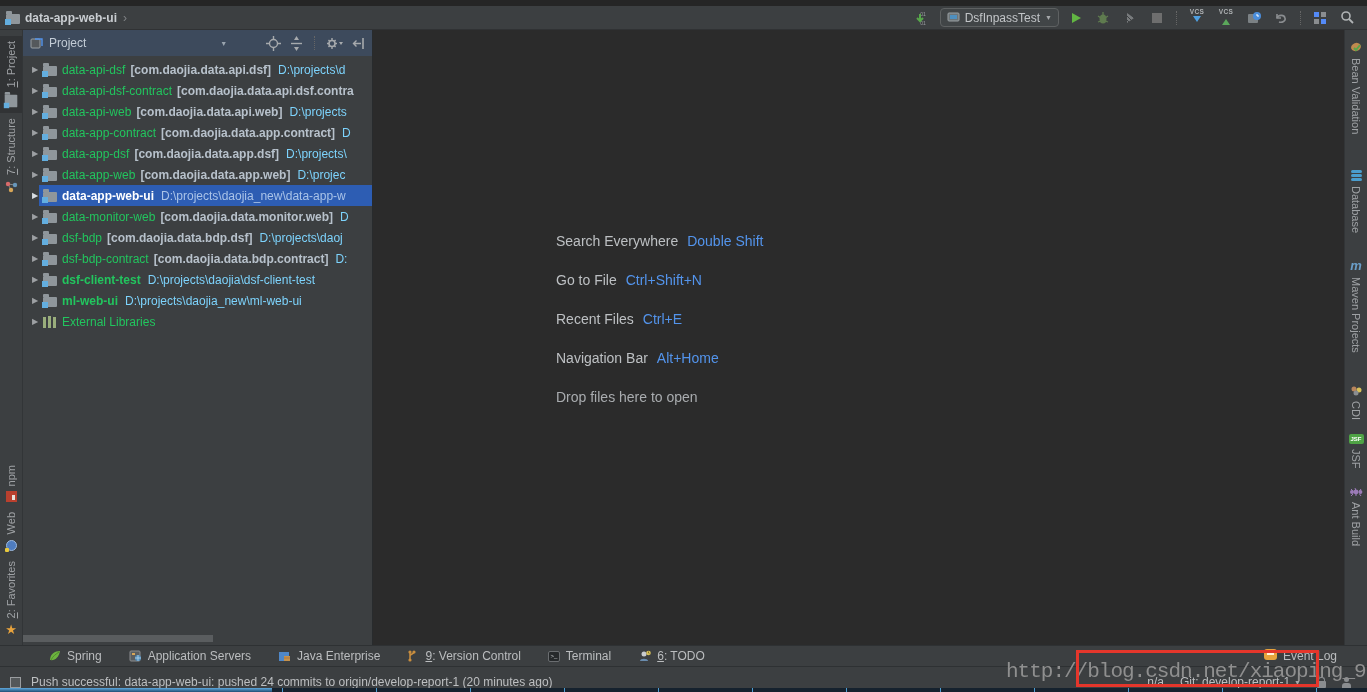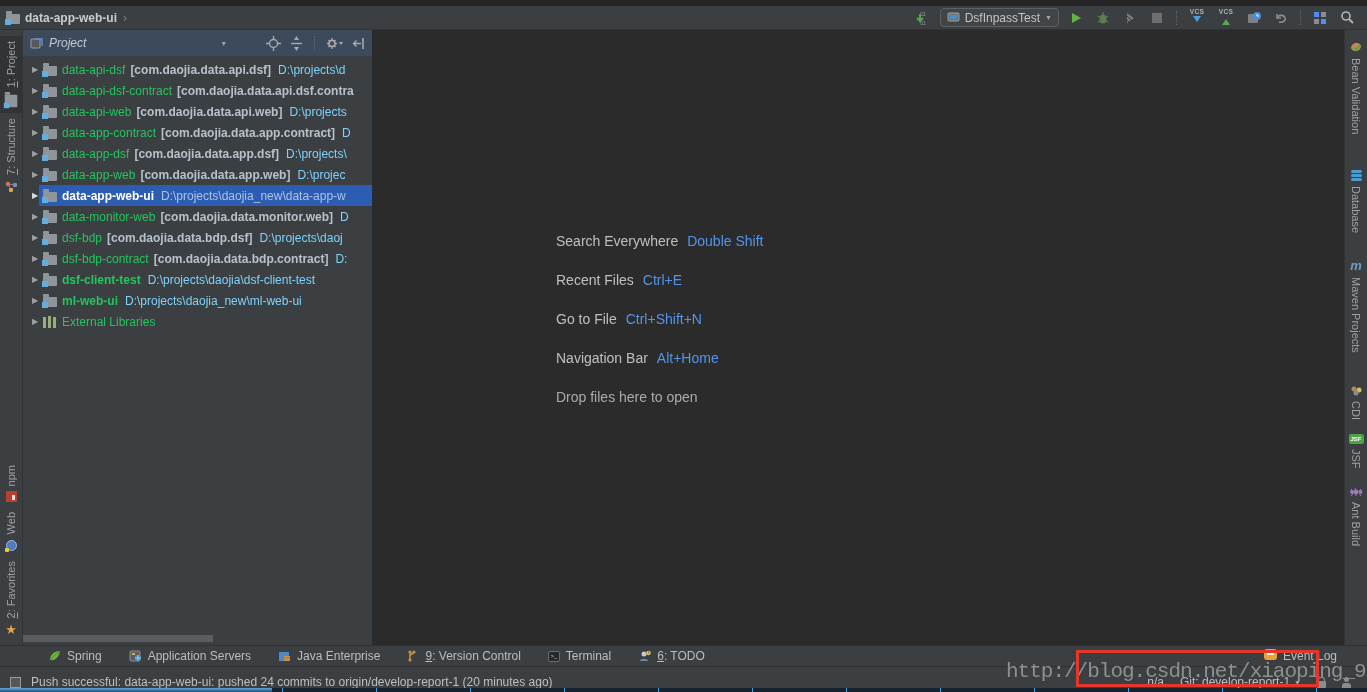--- a/index.html
+++ b/index.html
@@ -32,21 +32,21 @@
   .stripe-right { border-left:1px solid #323537; }
   .stripe-tab { display:flex; flex-direction:column; align-items:center; gap:5px; padding:5px 0; cursor:pointer; }
   .stripe-tab.active { background:rgba(0,0,0,0.18); }
   .vtext-up { writing-mode:vertical-rl; transform:rotate(180deg); font-size:11px; color:#9FA2A5; white-space:nowrap; }
   .vtext-dn { writing-mode:vertical-rl; font-size:11px; color:#9FA2A5; white-space:nowrap; }
   .mn { text-decoration:underline; }
   .stripe-bottom { position:absolute; bottom:4px; left:0; right:0; }
 
   
   .project-panel { width:350px; flex:0 0 350px; background:#3C3F41; border-right:1px solid #282B2D; display:flex; flex-direction:column; position:relative; }
-  .panel-header { height:26px; background:#3D4A5C; display:flex; align-items:center; padding:0 7px; flex:0 0 26px;font-style:italic; }
+  .panel-header { height:26px; background:#3D4A5C; display:flex; align-items:center; padding:0 7px; flex:0 0 26px; }
   .ph-title { font-size:12px; color:#C3CCD6; margin:0 6px; }
   .ph-dd { font-size:7px; color:#9AA4AE; margin-left:128px; cursor:pointer; }
   .ph-icons { margin-left:auto; display:flex; align-items:center; gap:8px; }
   .ph-icons svg { cursor:pointer; }
 
   .tree { font-size:12px; padding-top:3px; flex:1; overflow:hidden; }
   .row { height:21px; display:flex; align-items:center; white-space:nowrap; overflow:hidden; padding-left:4px; cursor:pointer; }
   .arrow { flex:0 0 16px; text-align:center; color:#8E9347; color:#9DA0A3; font-size:8px; }
   .nm { margin-left:5px; color:#22c55e; }
   .mod { margin-left:5px; font-weight:bold; color:#B7C1CB; }
@@ -355,26 +355,26 @@
     <div class="hscroll"></div>
   </div>
 
   <div class="editor">
     <div class="shortcuts">
       <div class="sline">
           <span class="slabel">Search Everywhere</span>
           <span class="skeys">Double Shift</span>
         </div>
       <div class="sline">
+          <span class="slabel">Go to File</span>
+          <span class="skeys">Ctrl+Shift+N</span>
+        </div>
+      <div class="sline">
           <span class="slabel">Recent Files</span>
           <span class="skeys">Ctrl+E</span>
-        </div>
-      <div class="sline">
-          <span class="slabel">Go to File</span>
-          <span class="skeys">Ctrl+Shift+N</span>
         </div>
       <div class="sline">
           <span class="slabel">Navigation Bar</span>
           <span class="skeys">Alt+Home</span>
         </div>
       <div class="sline">
           <span class="drophint">Drop files here to open</span>
         </div>
     </div>
   </div>

